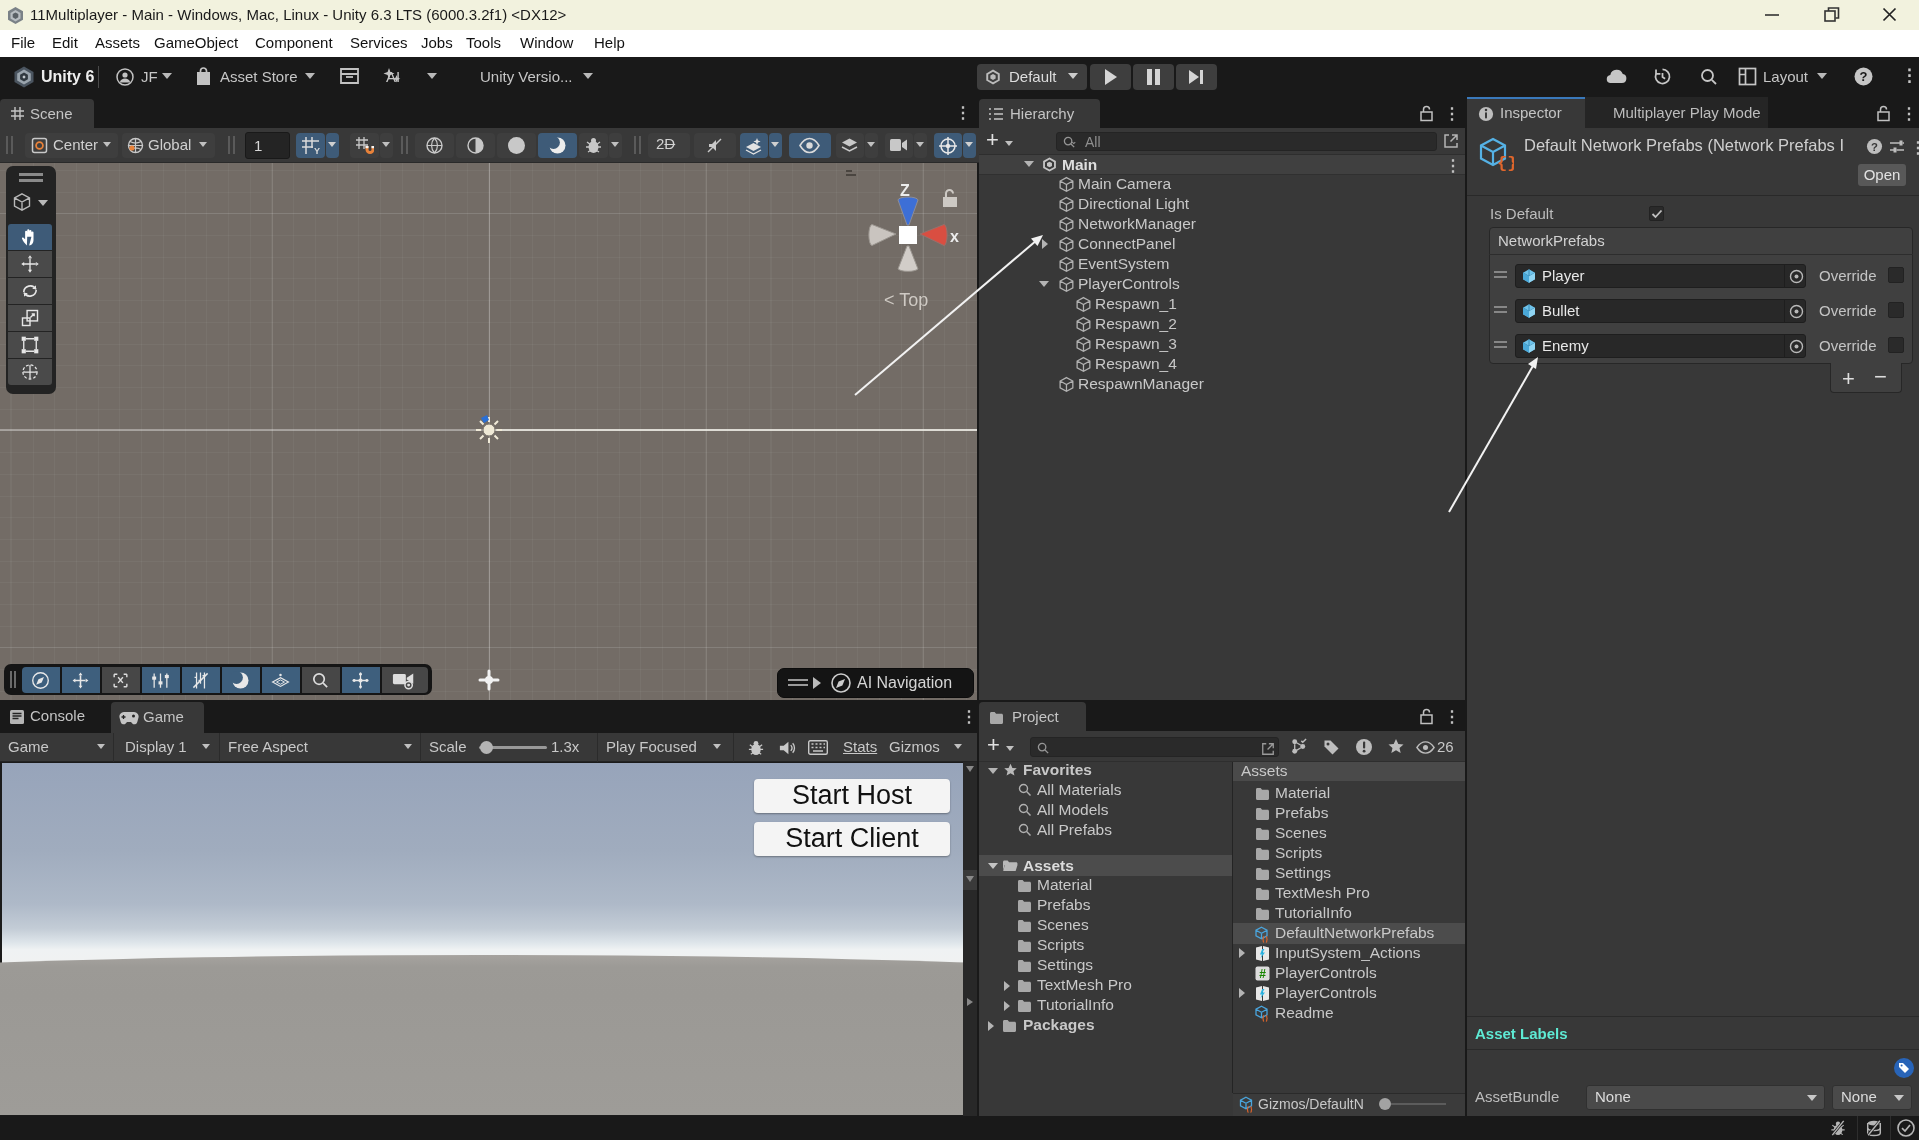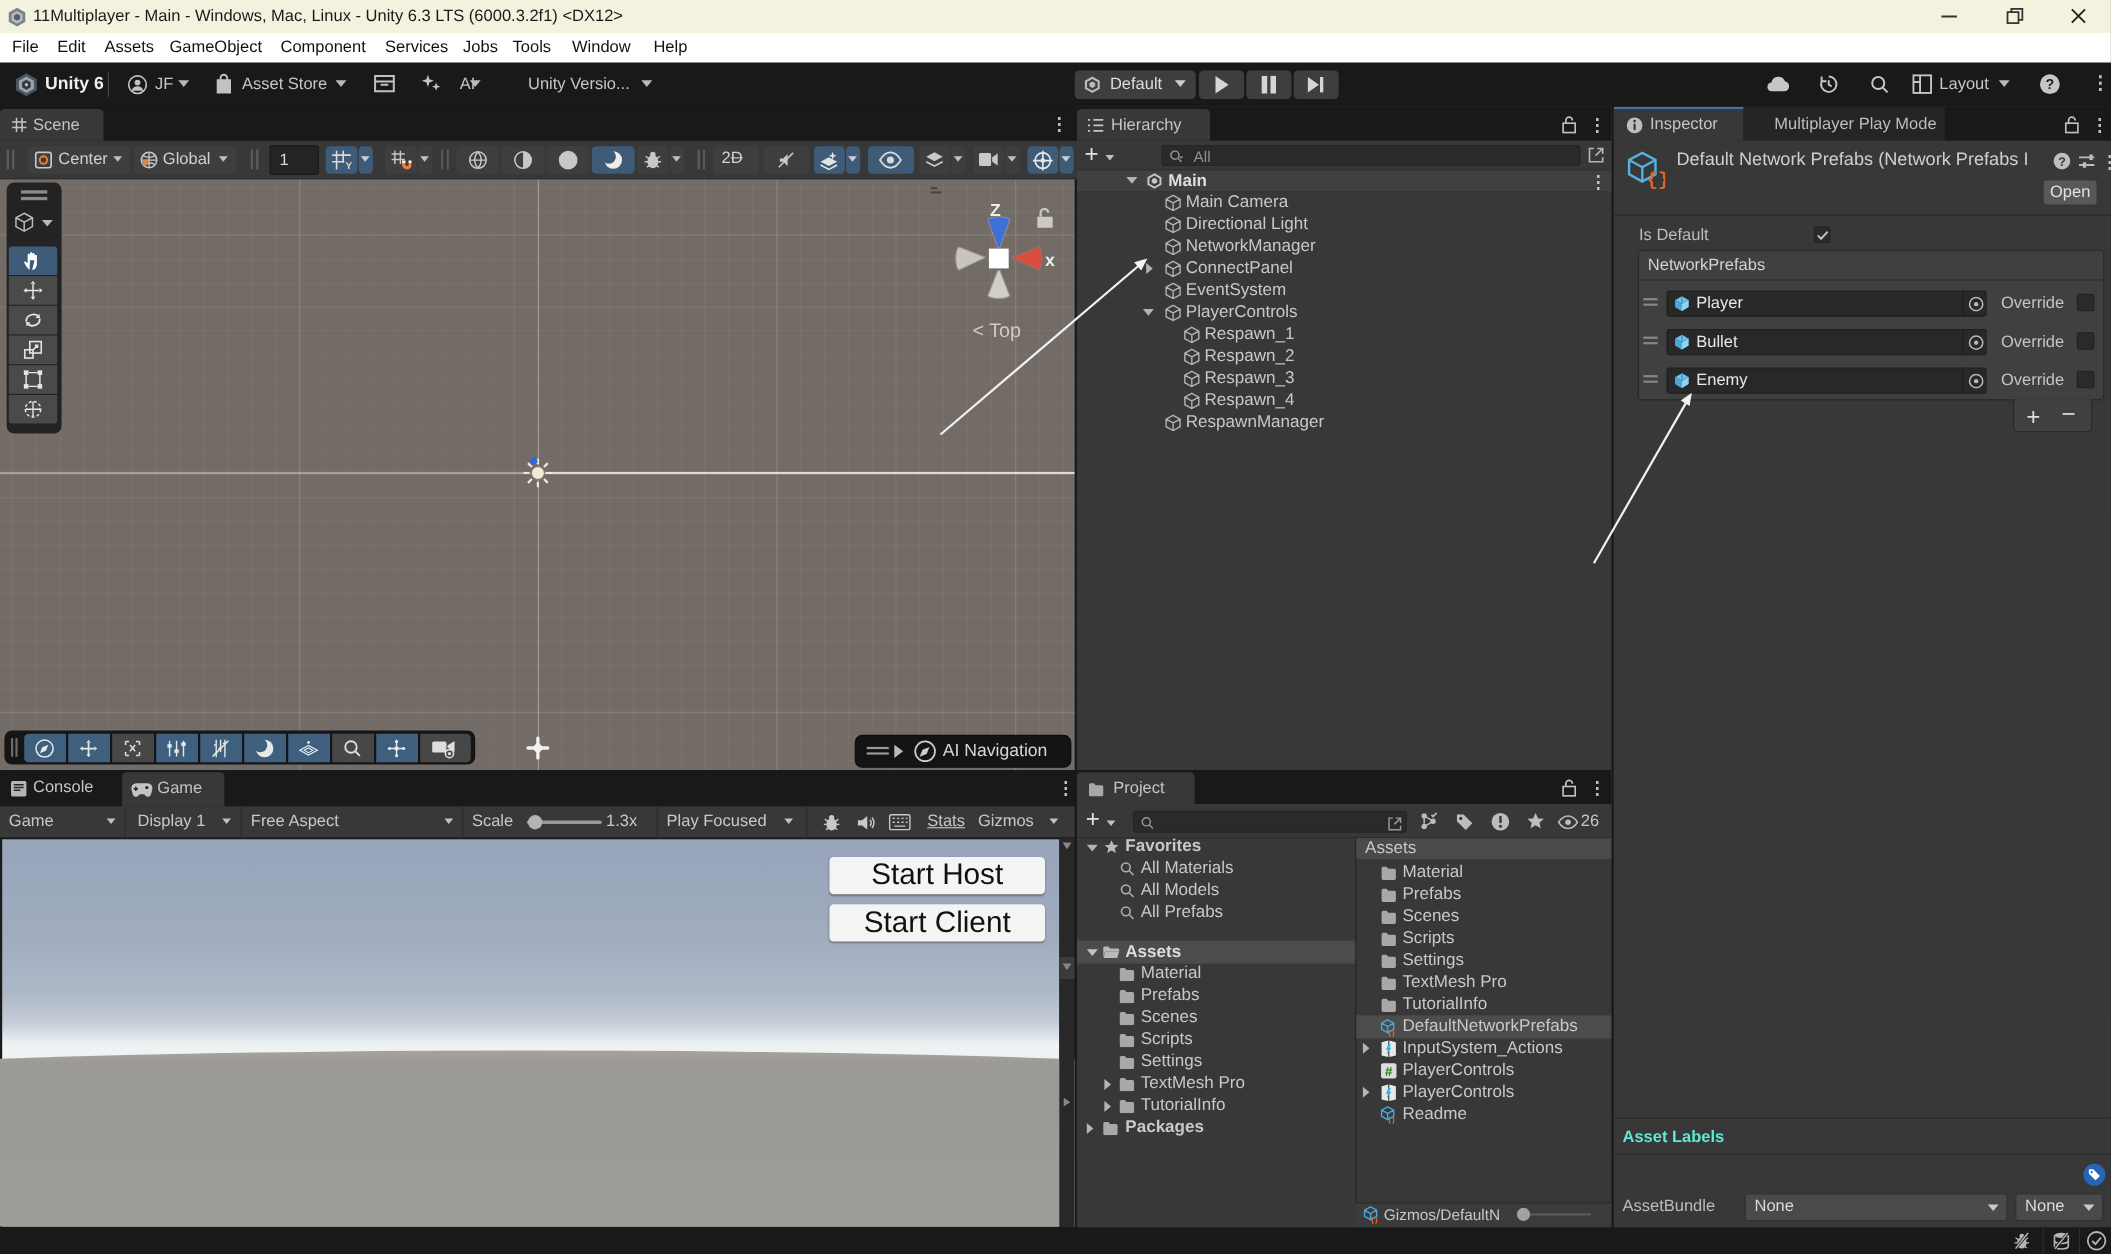--- a/index.html
+++ b/index.html
@@ -102,21 +102,21 @@
     <div class="abs" style="left:220px;top:11px;">Asset Store</div>
     <div class="tri" style="left:305px;top:16px;border-left:5px solid transparent;border-right:5px solid transparent;border-top:6px solid #b9b9b9;"></div>
     <svg class="ic" style="left:339px;top:10px;" width="21" height="19" viewBox="0 0 21 19">
         <path d="M2 2h17v5H2z M2 7v9h17V7" fill="none" stroke="#c2c2c2" stroke-width="1.8"></path>
         <path d="M7 10h7" stroke="#c2c2c2" stroke-width="1.8"></path>
       </svg>
     <svg class="ic" style="left:381px;top:9px;" width="22" height="22" viewBox="0 0 22 22">
         <path d="M8 2l1.4 4.1L13.5 7.5 9.4 8.9 8 13 6.6 8.9 2.5 7.5 6.6 6.1z" fill="#c2c2c2"></path>
         <path d="M15.5 9l1 2.8 2.9 1-2.9 1-1 2.8-1-2.8-2.9-1 2.9-1z" fill="#c2c2c2"></path>
       </svg>
-    <div class="abs" style="left:418px;top:11px;">AI</div>
+    <div class="abs" style="left:386px;top:11px;">AI</div>
     <div class="tri" style="left:427px;top:16px;border-left:5px solid transparent;border-right:5px solid transparent;border-top:6px solid #b9b9b9;"></div>
     <div class="abs" style="left:480px;top:11px;">Unity Versio...</div>
     <div class="tri" style="left:583px;top:16px;border-left:5px solid transparent;border-right:5px solid transparent;border-top:6px solid #b9b9b9;"></div>
 
     <div class="tbtn" style="left:977px;top:64px;width:110px;height:26px;top:7px;"></div>
     <svg class="ic" style="left:984px;top:11px;" width="18" height="18" viewBox="0 0 24 24">
         <path d="M12 2 21 7.2v9.6L12 22 3 16.8V7.2z" fill="#bbb"></path>
         <path d="M12 5 18.4 8.7v7L12 19 5.6 15.7v-7z" fill="#3e3e3e"></path>
         <path d="M12 8 15.5 10v4L12 16l-3.5-2v-4z" fill="#bbb"></path>
       </svg>

